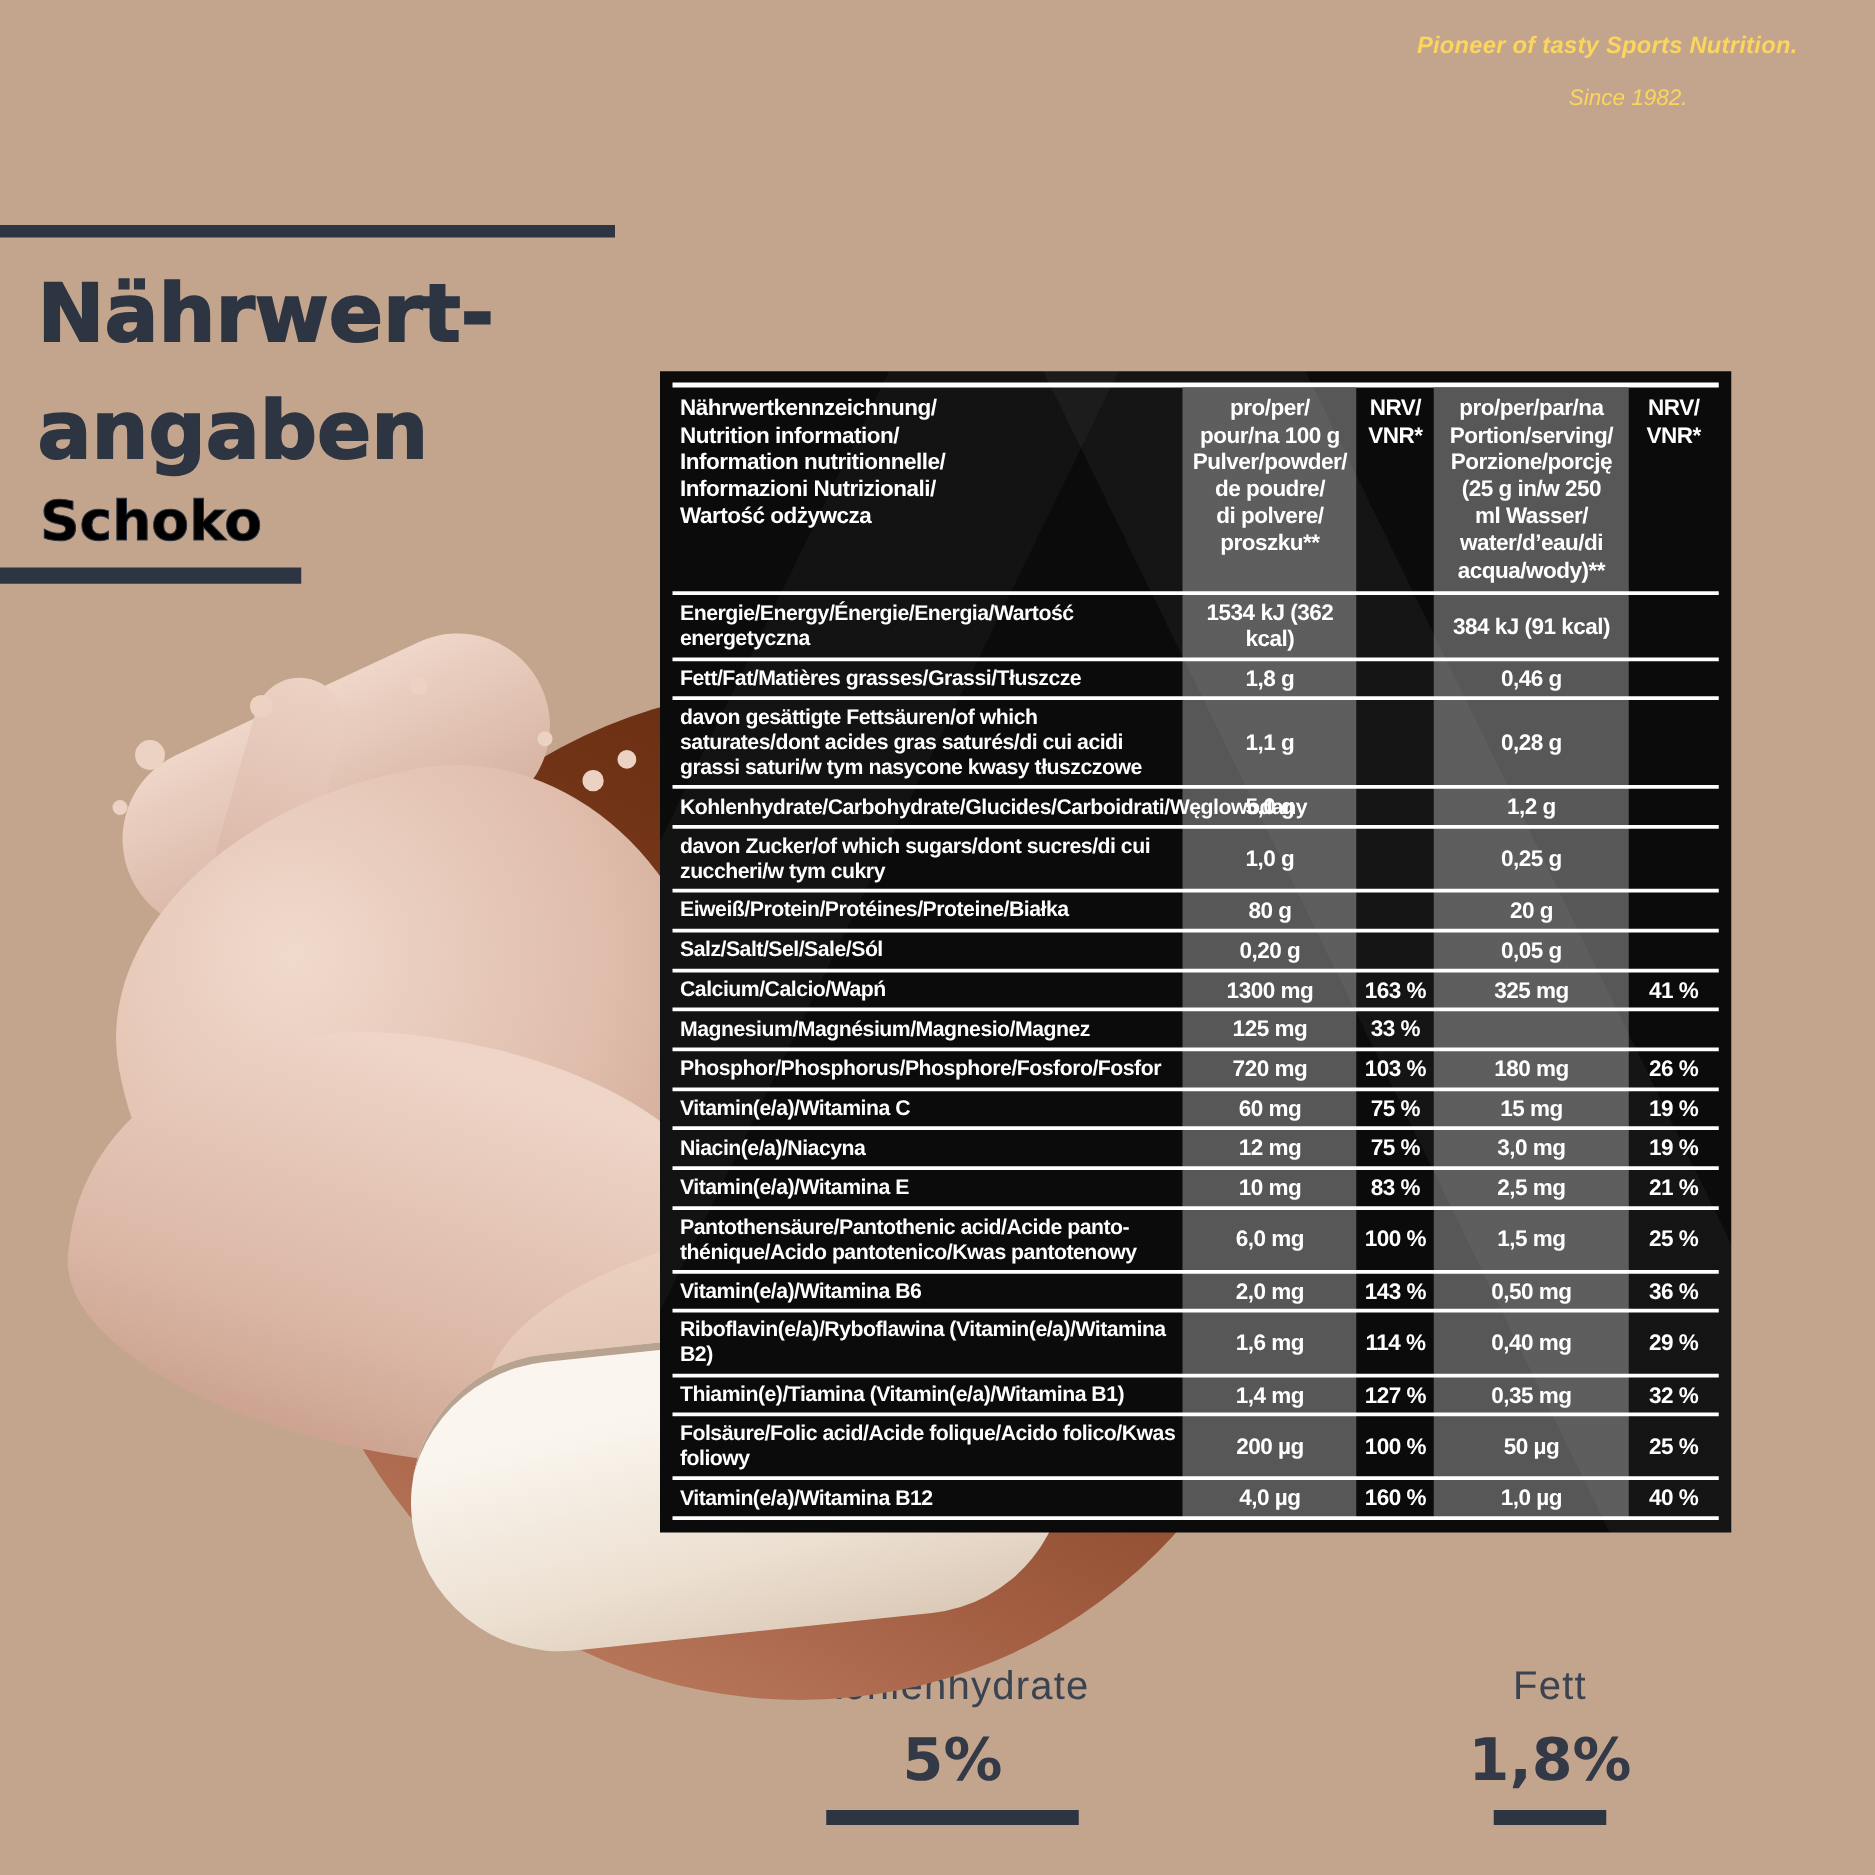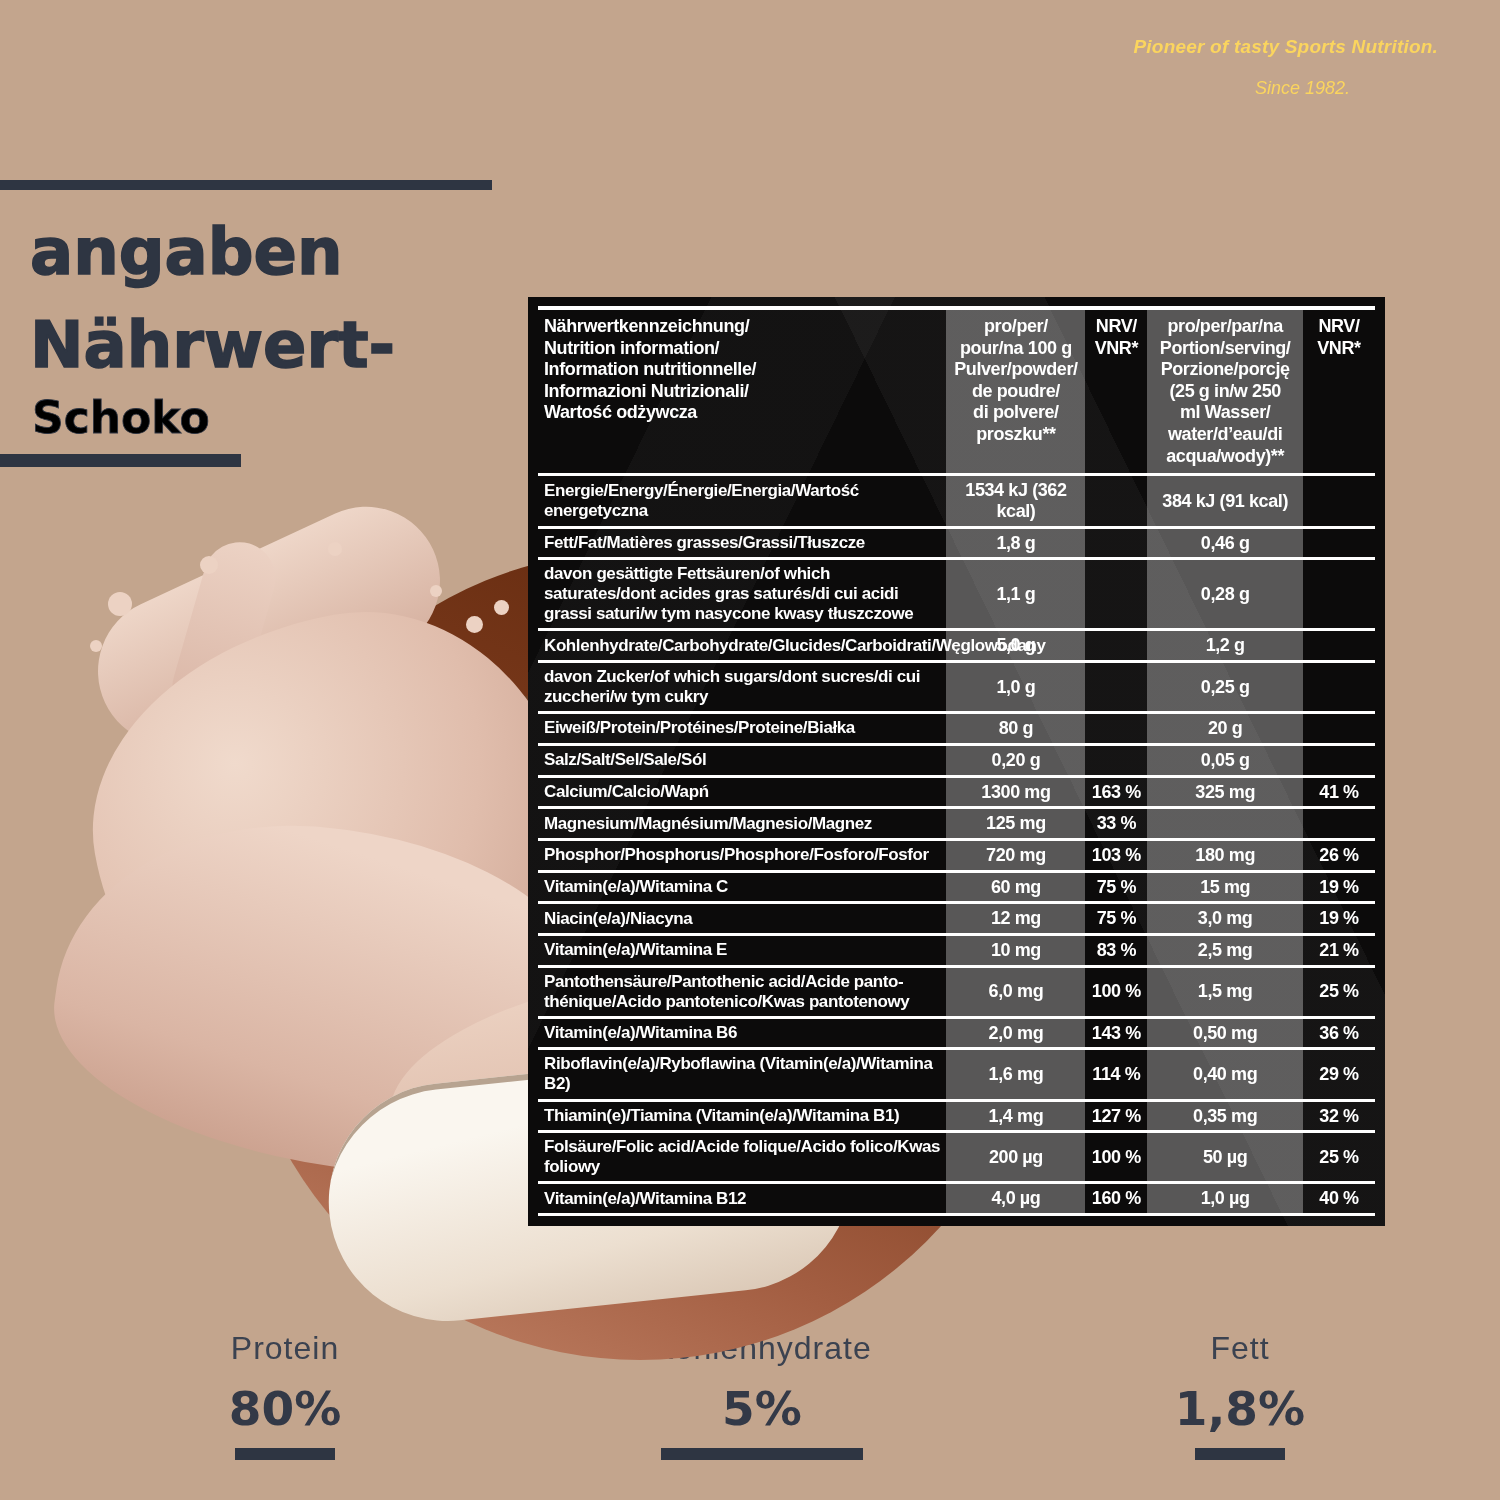--- a/index.html
+++ b/index.html
@@ -6,21 +6,21 @@
   .page{
     position:relative;width:1500px;height:1500px;overflow:hidden;
     background:#c3a58d;
     font-family:"Liberation Sans", sans-serif;
   }
   
   .logo{position:absolute;top:26px;right:62px;width:400px;text-align:right;color:#fbd55e;}
   .wordmark{position:relative;display:inline-block;font-family:"DejaVu Sans",sans-serif;
     font-weight:800;font-size:66px;letter-spacing:-3px;line-height:1;padding-right:28px;}
   .regmark{position:absolute;top:-12px;right:-6px;font-size:30px;font-weight:700;letter-spacing:0;}
-  .tagline{font-size:19px;font-weight:700;font-style:italic;margin-top:10px;letter-spacing:.2px;}
+  .tagline{font-size:19px;font-weight:700;font-style:italic;letter-spacing:.2px;}
   .since{font-size:18px;font-weight:400;font-style:italic;margin-top:20px;padding-right:88px;}
   
   .rule{position:absolute;background:#2e3542;}
   .rule-top{left:0;top:180px;width:492px;height:10px;}
   .rule-mid{left:0;top:454px;width:241px;height:13px;}
   .headline{position:absolute;left:30px;top:206px;color:#2e3542;
     font-family:"DejaVu Sans",sans-serif;font-weight:800;font-size:64px;line-height:1.45;
     letter-spacing:0;-webkit-text-stroke:1.5px #2e3542;}
   .subtitle{position:absolute;left:32px;top:392px;color:#000000;
     font-family:"DejaVu Sans",sans-serif;font-weight:800;font-size:44px;-webkit-text-stroke:.8px #2e3542;}
@@ -96,22 +96,22 @@
 
 <div class="page">
 
   <div class="logo">
     <div class="tagline">Pioneer of tasty Sports Nutrition.</div>
     <div class="since">Since 1982.</div>
   </div>
 
   <div class="rule rule-top"></div>
   <div class="headline">
+    <div>Nährwert-</div>
     <div>angaben</div>
-    <div>Nährwert-</div>
   </div>
   <div class="subtitle">Schoko</div>
   <div class="rule rule-mid"></div>
 
   <div class="art">
     <div class="circle"></div>
     <div class="choc2"></div>
     <div class="choc"></div>
     <div class="arm1"></div>
     <div class="arm2"></div>
@@ -310,25 +310,20 @@
             <div class="cell c-label">Vitamin(e/a)/Witamina B12</div>
             <div class="cell c-v1">4,0 µg</div>
             <div class="cell c-n1">160 %</div>
             <div class="cell c-v2">1,0 µg</div>
             <div class="cell c-n2">40 %</div>
           </div>
         </div>
     </div>
   </div>
 
-  <div class="stat stat-1">
-    <div class="lbl">Protein</div>
-    <div class="val">80%</div>
-    <div class="bar"></div>
-  </div>
   <div class="stat stat-2">
     <div class="lbl">Kohlenhydrate</div>
     <div class="val">5%</div>
     <div class="bar"></div>
   </div>
   <div class="stat stat-3">
     <div class="lbl">Fett</div>
     <div class="val">1,8%</div>
     <div class="bar"></div>
   </div>

